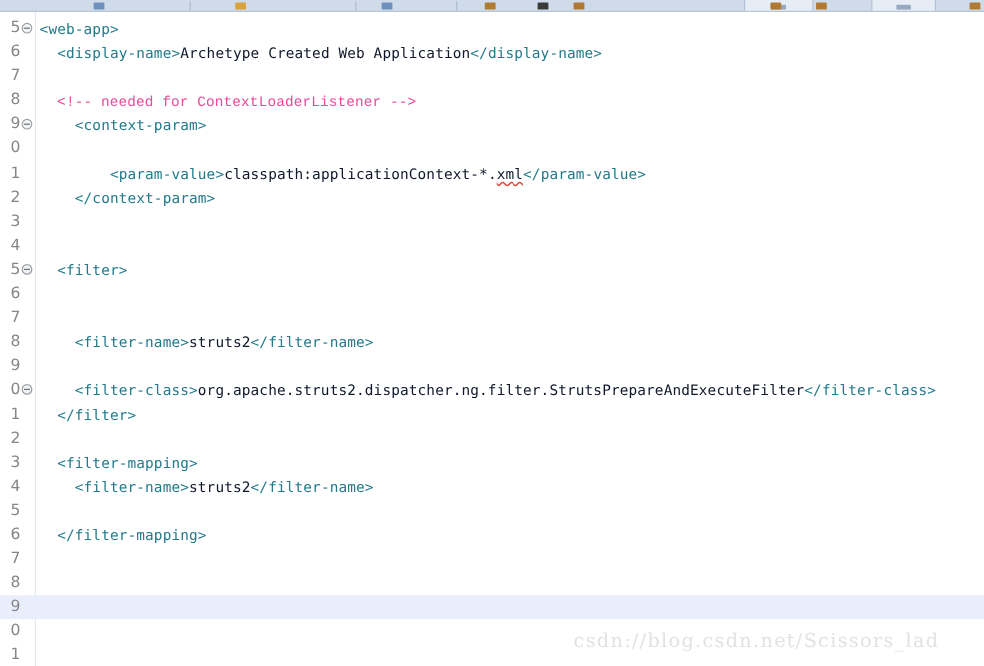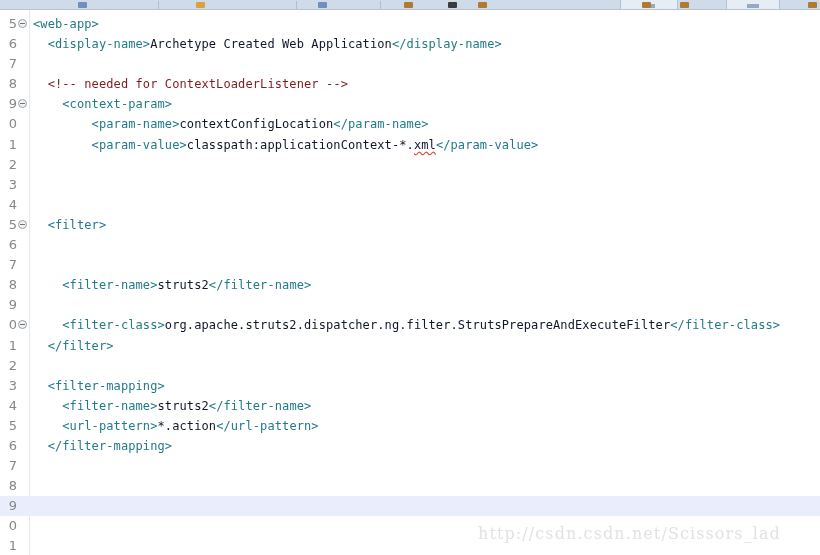--- a/index.html
+++ b/index.html
@@ -119,21 +119,21 @@
     left: 33px;
     top: 0;
     font-size: 12px;
     letter-spacing: 0.1px;
     color: #1a1a1a;
   }
 
   
   .tag      { color: #227a8a; }
   .txt      { color: #0f172a; }
-  .comment  { color: #7f1d1d; }
+  .comment  { color: #ec4899; font-family: Liberation Mono, monospace; }
   .cjk      { color: #4b5fd0; font-family: "DejaVu Sans", "Liberation Sans", sans-serif; }
   .sq {
     text-decoration: underline;
     text-decoration-style: wavy;
     text-decoration-color: #d94a3d;
     text-underline-offset: 2px;
   }
 
   
   #watermark {
@@ -174,38 +174,38 @@
   </div>
 
 <div id="editor">
   <div id="gutter-rule"></div>
   <div id="code-rows" style="position: absolute; top: 4px; left: 0px; width: 820px;">
       <div class="row"><span class="lineno">5</span><span class="fold"></span><span class="code"><span class="tag">&lt;web-app&gt;</span></span></div>
       <div class="row"><span class="lineno">6</span><span class="code"><span class="tag">  &lt;display-name&gt;</span><span class="txt">Archetype Created Web Application</span><span class="tag">&lt;/display-name&gt;</span></span></div>
       <div class="row"><span class="lineno">7</span><span class="code"></span></div>
       <div class="row"><span class="lineno">8</span><span class="code"><span class="comment">  &lt;!-- needed for ContextLoaderListener --&gt;</span></span></div>
       <div class="row"><span class="lineno">9</span><span class="fold"></span><span class="code"><span class="tag">    &lt;context-param&gt;</span></span></div>
-      <div class="row"><span class="lineno">0</span><span class="code"><span class="tag">        &lt;param-name&gt;</span><span class="txt">contextConfigLocation</span><span class="tag">&lt;/param-name&gt;</span></span></div>
+      <div class="row"><span class="lineno">0</span></div>
       <div class="row"><span class="lineno">1</span><span class="code"><span class="tag">        &lt;param-value&gt;</span><span class="txt">classpath:applicationContext-*.</span><span class="txt sq">xml</span><span class="tag">&lt;/param-value&gt;</span></span></div>
-      <div class="row"><span class="lineno">2</span></div>
+      <div class="row"><span class="lineno">2</span><span class="code"><span class="tag">    &lt;/context-param&gt;</span></span></div>
       <div class="row"><span class="lineno">3</span><span class="code"></span></div>
       <div class="row"><span class="lineno">4</span></div>
       <div class="row"><span class="lineno">5</span><span class="fold"></span><span class="code"><span class="tag">  &lt;filter&gt;</span></span></div>
       <div class="row"><span class="lineno">6</span><span class="code"></span></div>
       <div class="row"><span class="lineno">7</span><span class="code"></span></div>
       <div class="row"><span class="lineno">8</span><span class="code"><span class="tag">    &lt;filter-name&gt;</span><span class="txt">struts2</span><span class="tag">&lt;/filter-name&gt;</span></span></div>
       <div class="row"><span class="lineno">9</span><span class="code"></span></div>
       <div class="row"><span class="lineno">0</span><span class="fold"></span><span class="code"><span class="tag">    &lt;filter-class&gt;</span><span class="txt">org.apache.struts2.dispatcher.ng.filter.StrutsPrepareAndExecuteFilter</span><span class="tag">&lt;/filter-class&gt;</span></span></div>
       <div class="row"><span class="lineno">1</span><span class="code"><span class="tag">  &lt;/filter&gt;</span></span></div>
       <div class="row"><span class="lineno">2</span><span class="code"></span></div>
       <div class="row"><span class="lineno">3</span><span class="code"><span class="tag">  &lt;filter-mapping&gt;</span></span></div>
       <div class="row"><span class="lineno">4</span><span class="code"><span class="tag">    &lt;filter-name&gt;</span><span class="txt">struts2</span><span class="tag">&lt;/filter-name&gt;</span></span></div>
-      <div class="row"><span class="lineno">5</span><span class="code"><span class="tag">    &lt;url-pattern&gt;</span><span class="txt">*.action</span><span class="tag">&lt;/url-pattern&gt;</span></span></div>
+      <div class="row"><span class="lineno">5</span></div>
       <div class="row"><span class="lineno">6</span><span class="code"><span class="tag">  &lt;/filter-mapping&gt;</span></span></div>
       <div class="row"><span class="lineno">7</span><span class="code"></span></div>
       <div class="row"><span class="lineno">8</span></div>
       <div class="row current"><span class="lineno">9</span><span class="code"></span></div>
       <div class="row"><span class="lineno">0</span><span class="code"></span></div>
       <div class="row"><span class="lineno">1</span><span class="code"></span></div>
     </div>
 </div>
 
-<div id="watermark">http://csdn.csdn.net/Scissors_lad</div>
+<div id="watermark">csdn://blog.csdn.net/Scissors_lad</div>
 
 </body></html>

